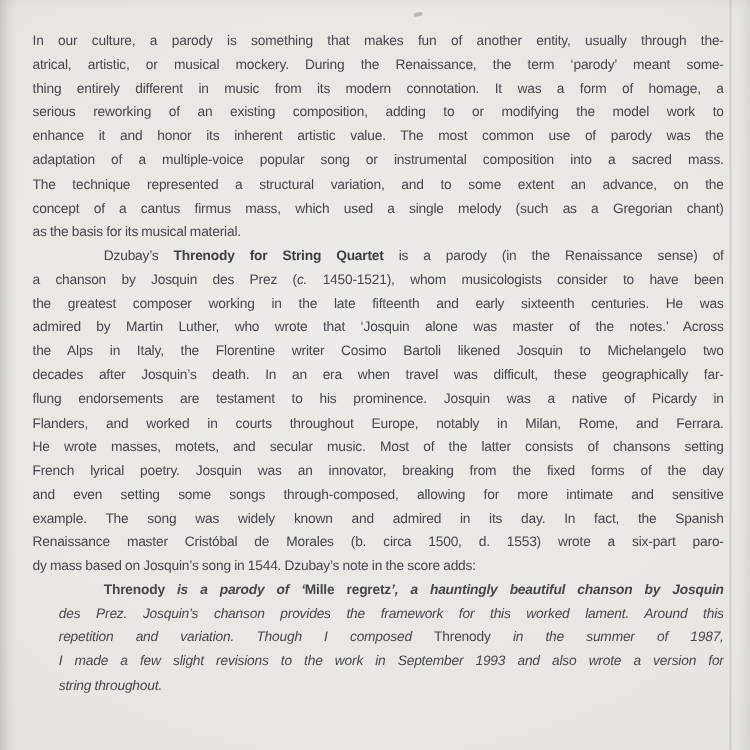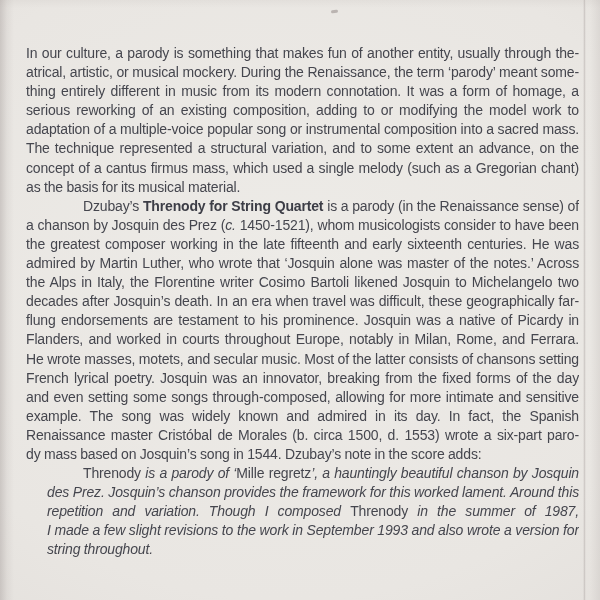--- a/index.html
+++ b/index.html
@@ -38,55 +38,55 @@
     width: 7px; height: 3px;
     border-radius: 2px;
     background: rgba(148,138,136,0.55);
     transform: rotate(-10deg);
   }
   .text-block {
     position: absolute;
     left: 26px; top: 24px;
     width: 553px;
     color: var(--ink);
-    font-size: 14px;
+    font-size: 11px;
     line-height: 19.1px;
     letter-spacing: -0.15px;
     word-spacing: -0.3px;
-    margin-top: 20px;
   }
   .line {
     height: 19.1px;
     overflow: hidden;
     text-align: justify;
     text-align-last: justify;
   }
   .line.last {
     text-align-last: left;
   }
   .para-indent .line.first { text-indent: 57px; }
   .quote { margin-left: 21px; }
   .quote .line { font-style: italic; }
-  .quote .line.first { text-indent: 36px; }
+  .quote .line.first { text-indent: 36px; font-weight: bold; }
   strong { font-weight: 700; color: #3c3d46; }
   em { font-style: italic; }
   .rm { font-style: normal; }
 </style>
 </head>
 <body>
 
 <div class="page">
   <div class="crease"></div>
   <div class="scan-mark"></div>
   <div class="text-block">
     <div class="para">
         <div class="line first">In our culture, a parody is something that makes fun of another entity, usually through the-</div>
         <div class="line">atrical, artistic, or musical mockery. During the Renaissance, the term ‘parody’ meant some-</div>
         <div class="line">thing entirely different in music from its modern connotation. It was a form of homage, a</div>
         <div class="line">serious reworking of an existing composition, adding to or modifying the model work to</div>
+        <div class="line">enhance it and honor its inherent artistic value. The most common use of parody was the</div>
         <div class="line">adaptation of a multiple-voice popular song or instrumental composition into a sacred mass.</div>
         <div class="line">The technique represented a structural variation, and to some extent an advance, on the</div>
         <div class="line">concept of a cantus firmus mass, which used a single melody (such as a Gregorian chant)</div>
         <div class="line last">as the basis for its musical material.</div>
       </div>
     <div class="para para-indent">
         <div class="line first">Dzubay’s <strong>Threnody for String Quartet</strong> is a parody (in the Renaissance sense) of</div>
         <div class="line">a chanson by Josquin des Prez (<em>c.</em> 1450-1521), whom musicologists consider to have been</div>
         <div class="line">the greatest composer working in the late fifteenth and early sixteenth centuries. He was</div>
         <div class="line">admired by Martin Luther, who wrote that ‘Josquin alone was master of the notes.’ Across</div>

